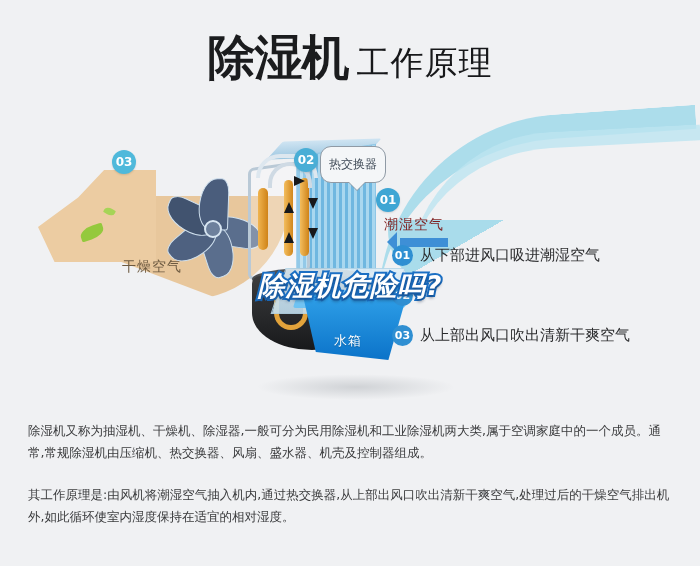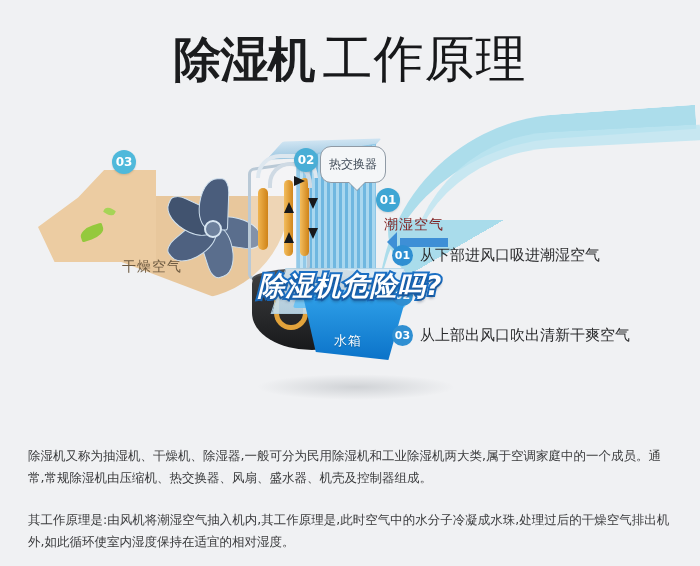--- a/index.html
+++ b/index.html
@@ -16,21 +16,21 @@
     position: absolute; left: 0; top: 34px; width: 700px;
     text-align: center; white-space: nowrap;
     line-height: 1;
   }
   .title-a {
     font-size: 48px; font-weight: 700; color: #1b1c1e;
     letter-spacing: -1px;
     font-family: Liberation Serif, serif;
   }
   .title-b {
-    font-size: 50px; font-weight: 400; color: #17181a;
+    font-size: 33px; font-weight: 400; color: #17181a;
     letter-spacing: 1px; margin-left: 8px;
     font-family: "DejaVu Sans", "Liberation Sans", sans-serif;
   }
 
   
   .stage { position: absolute; left: 0; top: 108px; width: 700px; height: 300px; }
 
   
   .air-band {
     position: absolute; left: 372px; top: 8px; width: 330px; height: 190px;
@@ -250,21 +250,20 @@
     -webkit-text-stroke: 4px #1a6fc4;
     paint-order: stroke fill;
     text-shadow: 0 3px 3px rgba(20,40,70,.45);
   }
 
   
   .body-text {
     position: absolute; left: 28px; width: 648px;
     font-size: 12.5px; line-height: 22px; color: #3a3b3d;
     font-family: "DejaVu Sans", sans-serif;
-    margin-top: 25px;
   }
   .p1 { top: 420px; }
   .p2 { top: 484px; }
 </style>
 </head>
 <body>
 
 <div id="page">
 
   <div class="title-wrap">
@@ -339,15 +338,15 @@
     </div>
     <div class="step">
       <span class="step-badge">03</span>
       <span class="step-text">从上部出风口吹出清新干爽空气</span>
     </div>
   </div>
 
   <div class="overlay">除湿机危险吗?</div>
 
   <div class="body-text p1">除湿机又称为抽湿机、干燥机、除湿器,一般可分为民用除湿机和工业除湿机两大类,属于空调家庭中的一个成员。通常,常规除湿机由压缩机、热交换器、风扇、盛水器、机壳及控制器组成。</div>
-  <div class="body-text p2">其工作原理是:由风机将潮湿空气抽入机内,其工作原理是,此时空气中的水分子冷凝成水珠,处理过后的干燥空气排出机外,如此循环使室内湿度保持在适宜的相对湿度。</div>
+  <div class="body-text p2">其工作原理是:由风机将潮湿空气抽入机内,通过热交换器,从上部出风口吹出清新干爽空气,处理过后的干燥空气排出机外,如此循环使室内湿度保持在适宜的相对湿度。</div>
 
 </div>
 
 </body></html>

